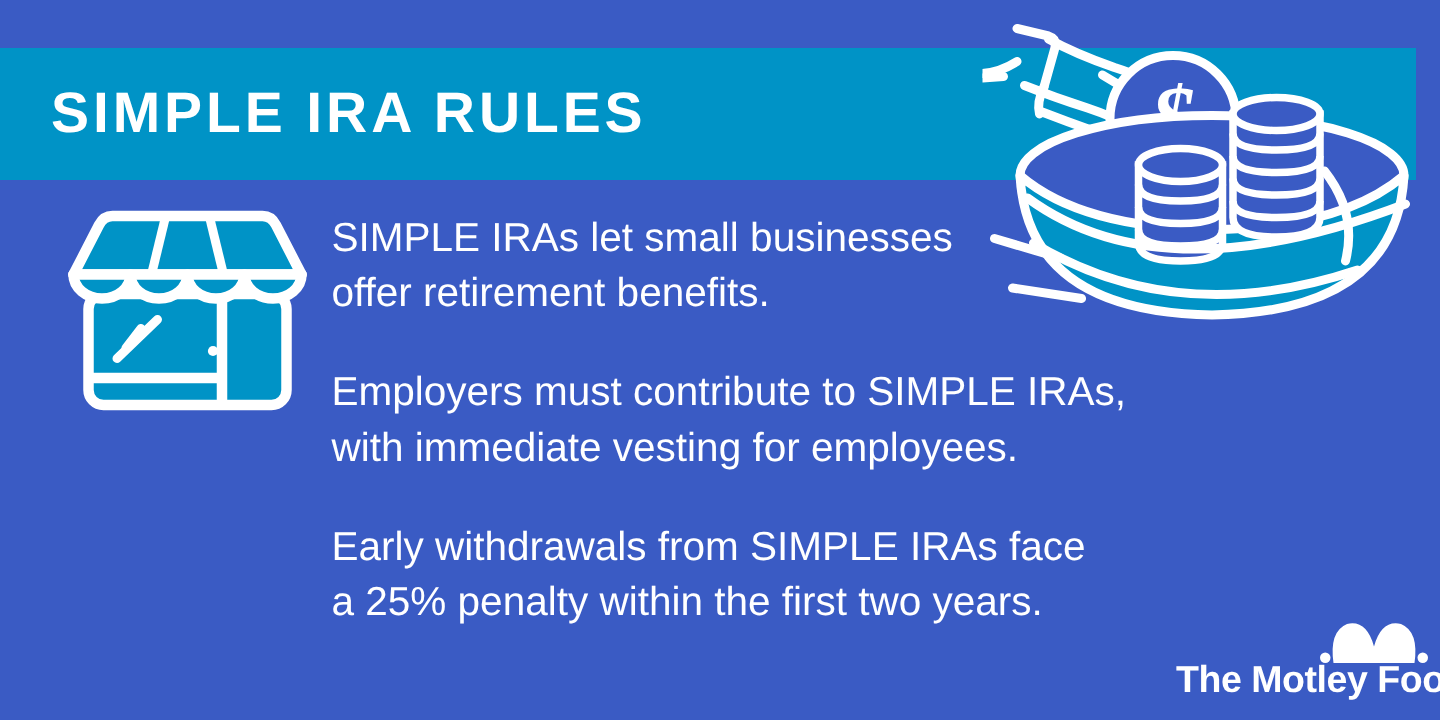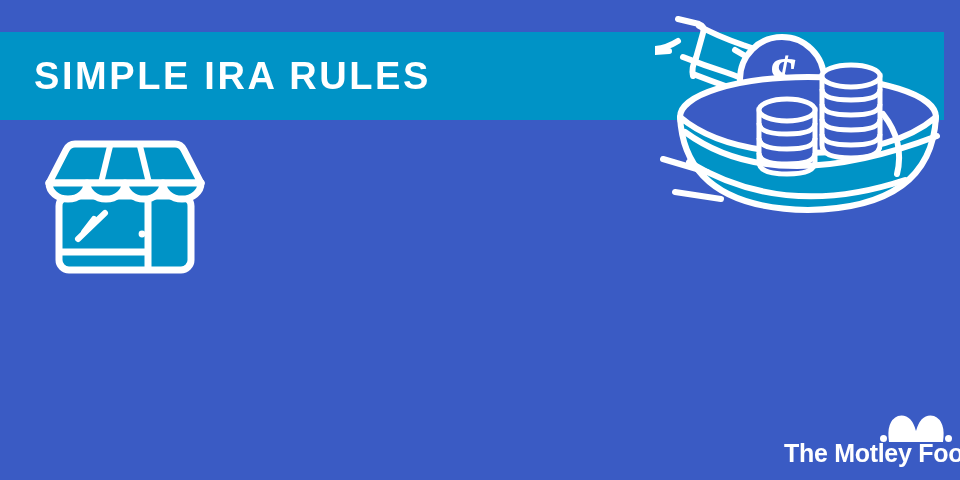--- a/index.html
+++ b/index.html
@@ -177,20 +177,28 @@
       <g fill="none" stroke="#ffffff" stroke-width="6" stroke-linecap="round">
         <path d="M 30 130 Q 120 196 282 134"></path>
         <path d="M 34 160 Q 130 218 250 178"></path>
         <path d="M 8 157 L 52 170"></path>
         <path d="M 20 190 L 66 197"></path>
         <path d="M 228 112 Q 250 140 242 172"></path>
       </g>
     </svg>
   </div>
 
+  <div class="body-text">
+    <p class="para">SIMPLE IRAs let small businesses
+offer retirement benefits.</p>
+    <p class="para">Employers must contribute to SIMPLE IRAs,
+with immediate vesting for employees.</p>
+    <p class="para">Early withdrawals from SIMPLE IRAs face
+a 25% penalty within the first two years.</p>
+  </div>
 
   <div class="logo">
     <div class="logo-hat">
       <svg viewBox="0 0 72 30" width="72" height="30" aria-hidden="true">
         <path d="M 9 29 Q 6 8 18 3 Q 31 0 36 18 Q 41 0 54 3 Q 66 8 63 29 Z" fill="#ffffff"></path>
         <circle cx="3.5" cy="25.5" r="3.5" fill="#ffffff"></circle>
         <circle cx="68.5" cy="25.5" r="3.5" fill="#ffffff"></circle>
       </svg>
     </div>
     <div class="logo-text">The Motley Fool.</div>

